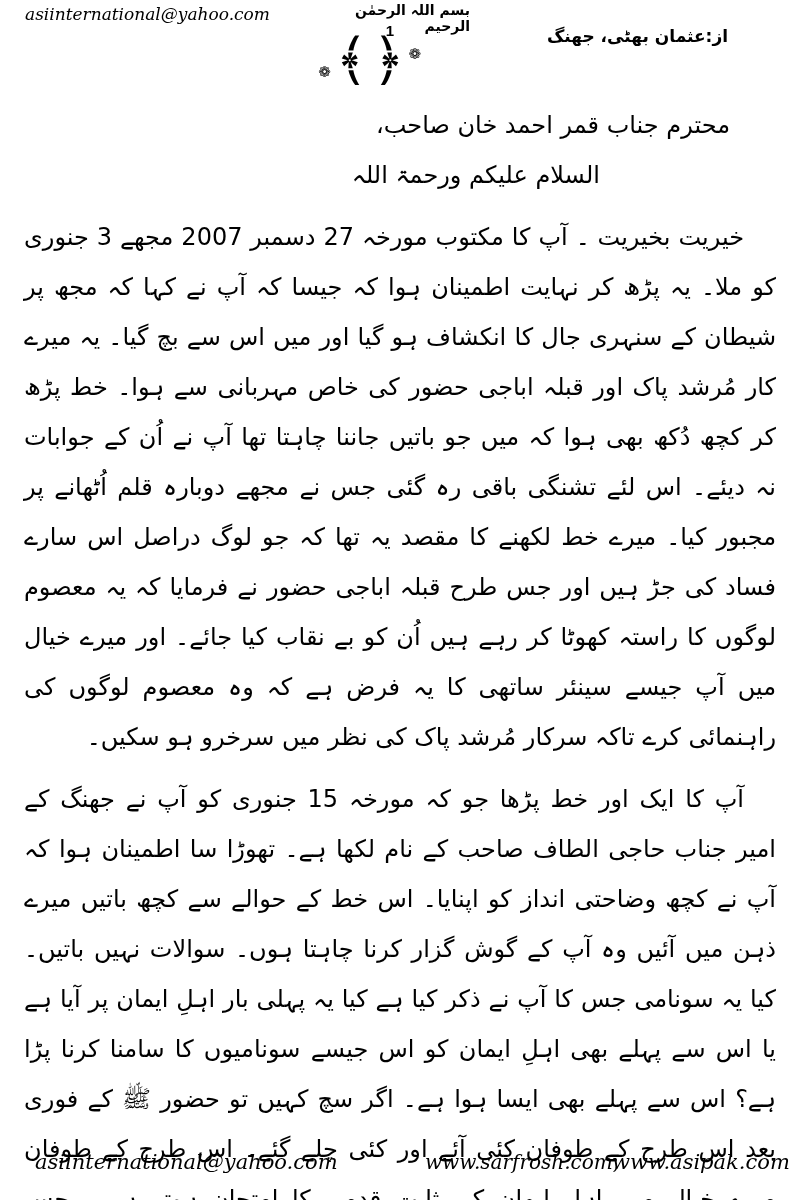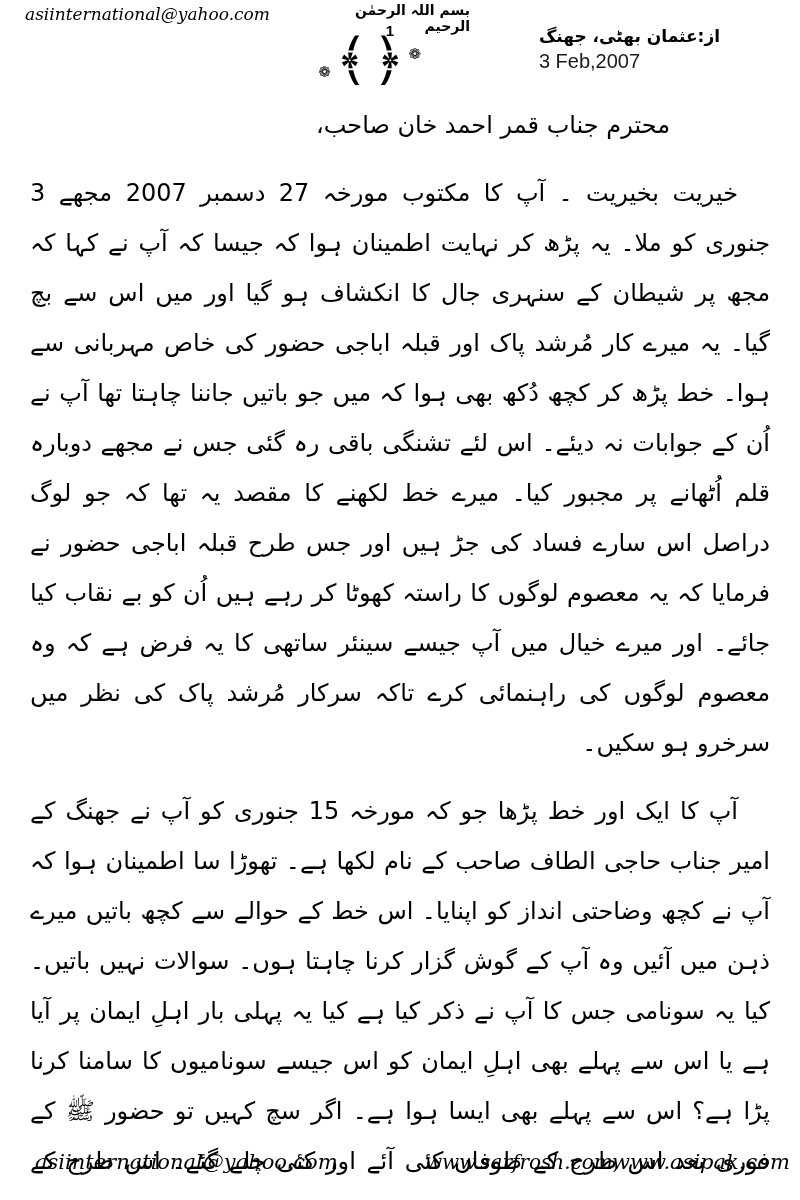--- a/index.html
+++ b/index.html
@@ -14,29 +14,29 @@
     direction:rtl;font-weight:bold;font-size:14px;}
   .page-num{position:absolute;top:22px;left:310px;width:160px;text-align:center;
     font-weight:bold;font-size:15px;font-family:"Liberation Sans",sans-serif;}
   .title-row{position:absolute;top:34px;left:370px;transform:translateX(-50%);
     display:flex;align-items:center;gap:4px;direction:ltr;}
   .bracket{font-size:56px;line-height:56px;font-weight:normal;position:relative;top:-2px;}
   .flower{font-size:15px;line-height:15px;position:relative;top:10px;}
   .flower.right{top:-8px;}
   .letter-title{direction:rtl;font-weight:bold;font-size:38px;line-height:60px;
     font-family:"DejaVu Serif",serif;padding:0 2px;}
-  .from-block{position:absolute;top:24px;right:80px;text-align:left;margin-left:6px;}
+  .from-block{position:absolute;top:24px;right:72px;text-align:center;margin-left:6px;}
   .from-line{direction:rtl;font-weight:bold;font-size:17px;line-height:24px;}
   .letter-date{font-family:"Liberation Sans",sans-serif;font-size:20px;line-height:26px;color:#1a1a1a;}
   
   .letter-body{position:absolute;top:100px;left:12px;right:12px;direction:rtl;
     font-size:24px;line-height:50px;}
-  .salutation{margin-right:118px;font-weight:500;}
+  .salutation{margin-right:58px;font-weight:500;}
   .greeting{margin-right:188px;}
-  .para{margin:18px;text-align:justify;text-indent:32px;}
+  .para{margin:12px;text-align:justify;text-indent:32px;}
   
   .footer-email{position:absolute;top:1150px;left:35px;font-size:21px;}
   .footer-link1{position:absolute;top:1150px;left:425px;font-size:20px;}
   .footer-link2{position:absolute;top:1150px;left:612px;font-size:21px;}
 </style>
 </head>
 <body>
 
 <a class="link email-top" href="#">asiinternational@yahoo.com</a>
 
@@ -46,25 +46,25 @@
 
 <div class="title-row">
   <span class="flower">❁</span>
   <span class="bracket">﴾</span>
   <span class="bracket">﴿</span>
   <span class="flower right">❁</span>
 </div>
 
 <div class="from-block">
   <div class="from-line">از:عثمان بھٹی، جھنگ</div>
-  <div class="letter-date">3 Feb,2007</div>
 </div>
 
 <div class="letter-body">
   <div class="salutation">محترم جناب قمر احمد خان صاحب،</div>
+  <div class="greeting">السلام علیکم ورحمۃ اللہ</div>
   <p class="para">خیریت بخیریت ۔ آپ کا مکتوب مورخہ 27 دسمبر 2007 مجھے 3 جنوری کو ملا۔ یہ پڑھ کر نہایت اطمینان ہوا کہ جیسا کہ آپ نے کہا کہ مجھ پر شیطان کے سنہری جال کا انکشاف ہو گیا اور میں اس سے بچ گیا۔ یہ میرے کار مُرشد پاک اور قبلہ اباجی حضور کی خاص مہربانی سے ہوا۔ خط پڑھ کر کچھ دُکھ بھی ہوا کہ میں جو باتیں جاننا چاہتا تھا آپ نے اُن کے جوابات نہ دیئے۔ اس لئے تشنگی باقی رہ گئی جس نے مجھے دوبارہ قلم اُٹھانے پر مجبور کیا۔ میرے خط لکھنے کا مقصد یہ تھا کہ جو لوگ دراصل اس سارے فساد کی جڑ ہیں اور جس طرح قبلہ اباجی حضور نے فرمایا کہ یہ معصوم لوگوں کا راستہ کھوٹا کر رہے ہیں اُن کو بے نقاب کیا جائے۔ اور میرے خیال میں آپ جیسے سینئر ساتھی کا یہ فرض ہے کہ وہ معصوم لوگوں کی راہنمائی کرے تاکہ سرکار مُرشد پاک کی نظر میں سرخرو ہو سکیں۔</p>
   <p class="para">آپ کا ایک اور خط پڑھا جو کہ مورخہ 15 جنوری کو آپ نے جھنگ کے امیر جناب حاجی الطاف صاحب کے نام لکھا ہے۔ تھوڑا سا اطمینان ہوا کہ آپ نے کچھ وضاحتی انداز کو اپنایا۔ اس خط کے حوالے سے کچھ باتیں میرے ذہن میں آئیں وہ آپ کے گوش گزار کرنا چاہتا ہوں۔ سوالات نہیں باتیں۔ کیا یہ سونامی جس کا آپ نے ذکر کیا ہے کیا یہ پہلی بار اہلِ ایمان پر آیا ہے یا اس سے پہلے بھی اہلِ ایمان کو اس جیسے سونامیوں کا سامنا کرنا پڑا ہے؟ اس سے پہلے بھی ایسا ہوا ہے۔ اگر سچ کہیں تو حضور ﷺ کے فوری بعد اس طرح کے طوفان کئی آئے اور کئی چلے گئے۔ اس طرح کے طوفان میرے خیال میں اہلِ ایمان کی ثابت قدمی کا امتحان ہوتے ہیں۔ جس سونامی کا آپ نے ذکر فرمایا ہے ہم اس وقت اُس سے گزر رہے ہیں کیا آپ کو اس کا ادراک نہیں ہو رہا ہے؟</p>
 
 </div>
 
 <a class="link footer-email" href="#">asiinternational@yahoo.com</a>
 <a class="link footer-link1" href="#">www.sarfrosh.com,</a>
 <a class="link footer-link2" href="#">www.asipak.com</a>
 
 </body></html>

